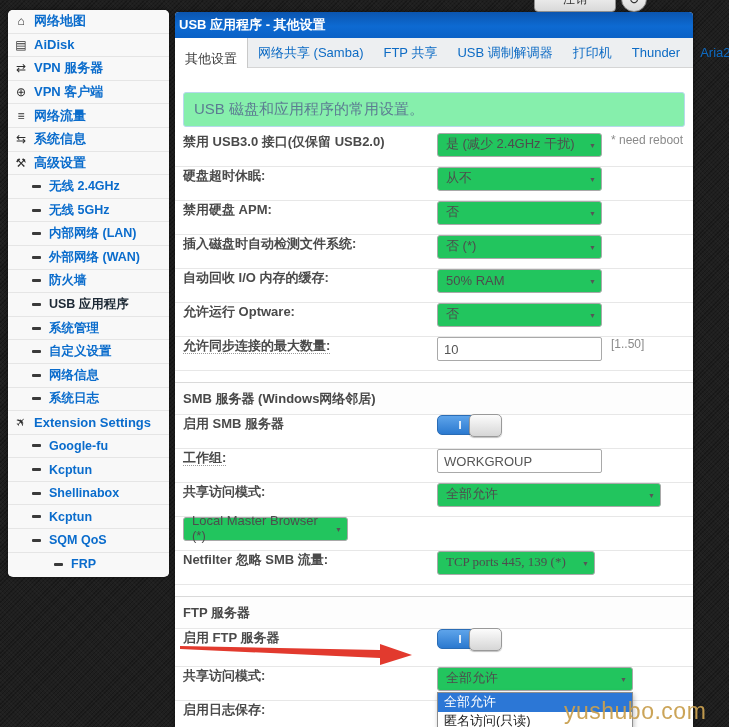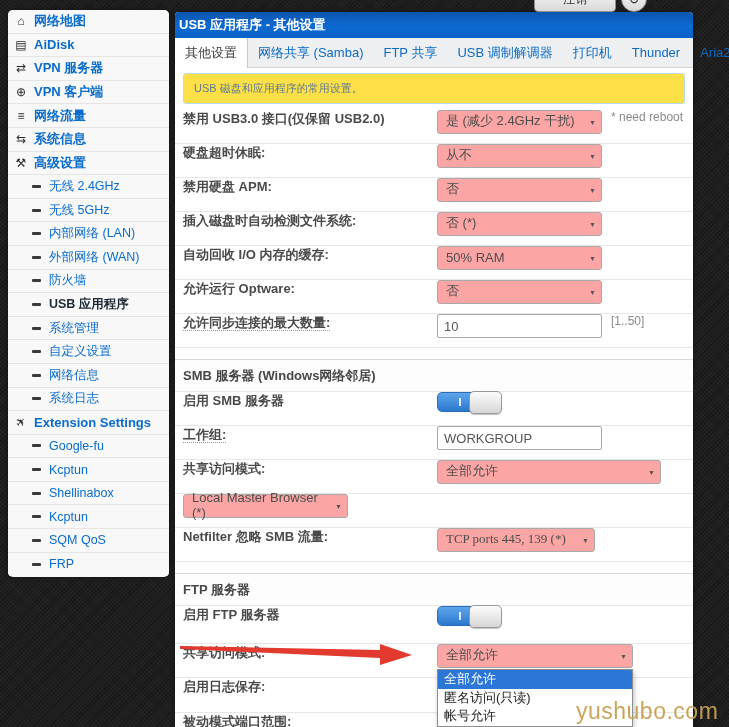--- a/index.html
+++ b/index.html
@@ -26,31 +26,31 @@
   
   .sidebar {
     position:absolute; left:8px; top:10px; width:161px; height:567px;
     background:#f8f8f8; border-radius:5px; overflow:hidden;
     box-shadow:0 0 4px rgba(0,0,0,.5);
   }
   .s-item {
     height:23.6px; display:flex; align-items:center;
     border-bottom:1px solid #e5e5e5; cursor:pointer; background:#f8f8f8;
   }
-  .s-item:last-child { border-bottom:none; }
+  .s-item:last-child { border-bottom:none;padding-left:22px; }
   .s-item .glyph {
     width:26px; text-align:center; font-size:12px; color:#2e2e2e; flex:none;
   }
   .s-item .dash {
     width:9px; height:3px; background:#3a3a3a; border-radius:1px;
     margin:0 8px 0 24px; flex:none; display:none;
   }
   .s-item .s-label { font-size:13px; font-weight:bold; color:#0a6ccc; white-space:nowrap; }
   .s-item.sub .dash { display:block; }
-  .s-item.sub .s-label { font-weight:normal; font-size:12.5px; }
+  .s-item.sub .s-label { font-weight:bold; font-size:12.5px; }
   .s-item.active .s-label { color:#1d2935; font-weight:bold; }
   .s-item.plane .glyph { transform:rotate(-45deg); }
   .s-item.plane .s-label { font-weight:bold; }
 
   
   .main {
     position:absolute; left:175px; top:12px; width:518px; height:715px;
     background:#fff; border-radius:4px 4px 0 0; overflow:visible;
     box-shadow:0 0 5px rgba(0,0,0,.5);
   }
@@ -64,43 +64,44 @@
     height:30px; background:#edeff1; border-bottom:1px solid #d5d5d5;
     display:flex; align-items:stretch;
   }
   .tab {
     padding:0 10px; font-size:13px; color:#0d6bc4; display:flex;
     align-items:center; cursor:pointer; white-space:nowrap;
   }
   .tab.active {
     background:#fff; color:#3c3c3c; border-right:1px solid #c9c9c9;
     margin-bottom:-1px;
+    align-items:flex-end;
   }
   .info-banner {
-    margin:5px 8px 6px 8px; background:#fde047; border:1px solid #b7d9ec;
-    border-radius:3px; padding:7px 10px; font-size:11px; color:#5c7c92;
+    margin:24px 8px 6px 8px; background:#86efac; border:1px solid #b7d9ec;
+    border-radius:3px; padding:7px 10px; font-size:15px; color:#5c7c92;
   }
 
   .row {
     display:flex; align-items:flex-start; min-height:34px;
     border-bottom:1px solid #e7e7e7; padding:0 8px; position:relative;
   }
   .lbl { width:254px; font-size:13px; font-weight:bold; color:#4a4a4a; flex:none; }
   .lbl .tip { border-bottom:1px dotted #999; }
   .note { margin-left:9px; font-size:12px; color:#8a8a8a; }
 
   .section-hdr {
     margin-top:11px; border-top:1px solid #d9d9d9; border-bottom:1px solid #e7e7e7;
     padding:7px 8px 6px 8px; font-size:13px; font-weight:bold; color:#474747;
     background:#fdfdfd;
   }
 
   .sel {
     position:relative; height:24px; border:1px solid #a9a9a9; border-radius:3px;
-    background:#fca5a5; display:flex; align-items:center;
+    background:#22c55e; display:flex; align-items:center;
     padding:0 18px 2px 8px; font-size:13px; color:#4d4d4d; cursor:pointer;
   }
   .sel .arr { position:absolute; right:5px; top:8px; font-size:7px; color:#555; }
   .w165 { width:165px; } .w224 { width:224px; } .w196 { width:196px; } .w158 { width:158px;font-family:Liberation Serif, serif; }
 
   .inp {
     width:165px; height:24px; border:1px solid #a9a9a9; border-radius:2px;
     padding:8px 6px; font-size:13px; color:#555; background:#fff;
     font-family:"Liberation Sans", sans-serif;
   }
@@ -123,21 +124,21 @@
   .droplist {
     position:absolute; left:0; top:25px; width:196px; background:#fff;
     border:1px solid #8f8f8f; z-index:50; box-shadow:1px 2px 5px rgba(0,0,0,.25);
   }
   .opt { height:18.5px; line-height:18.5px; padding:0 6px; font-size:13px; color:#222; cursor:pointer; white-space:nowrap; overflow:hidden; }
   .opt.selected { background:#2c77d6; color:#fff; }
 
   .red-arrow { position:absolute; left:180px; top:641px; z-index:60; pointer-events:none; }
 
   .watermark {
-    position:absolute; left:576px; top:698px; z-index:100; pointer-events:none;
+    position:absolute; left:564px; top:698px; z-index:100; pointer-events:none;
     font-size:23px; color:#c9a050; letter-spacing:.5px; opacity:.95;
   }
 </style>
 </head>
 <body>
 
 <div class="chrome-btn logout-btn">注销</div>
 <div class="chrome-btn refresh-btn">↻</div>
 
 <div class="sidebar">

